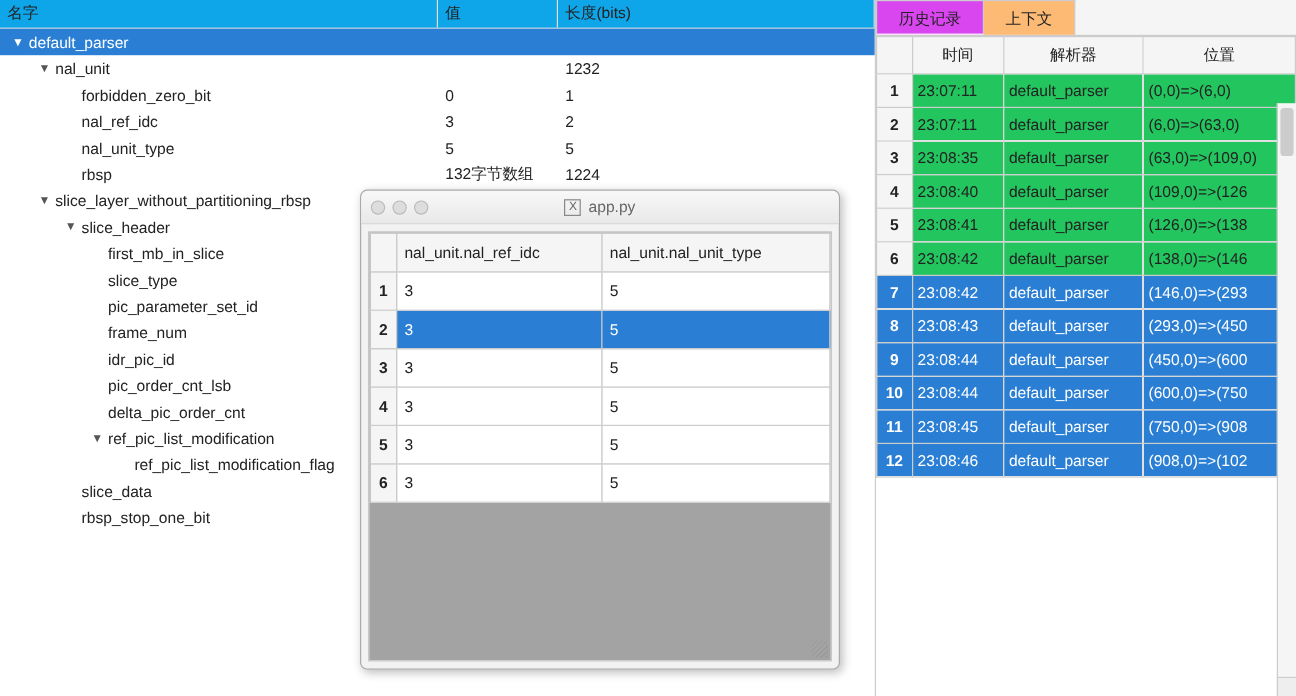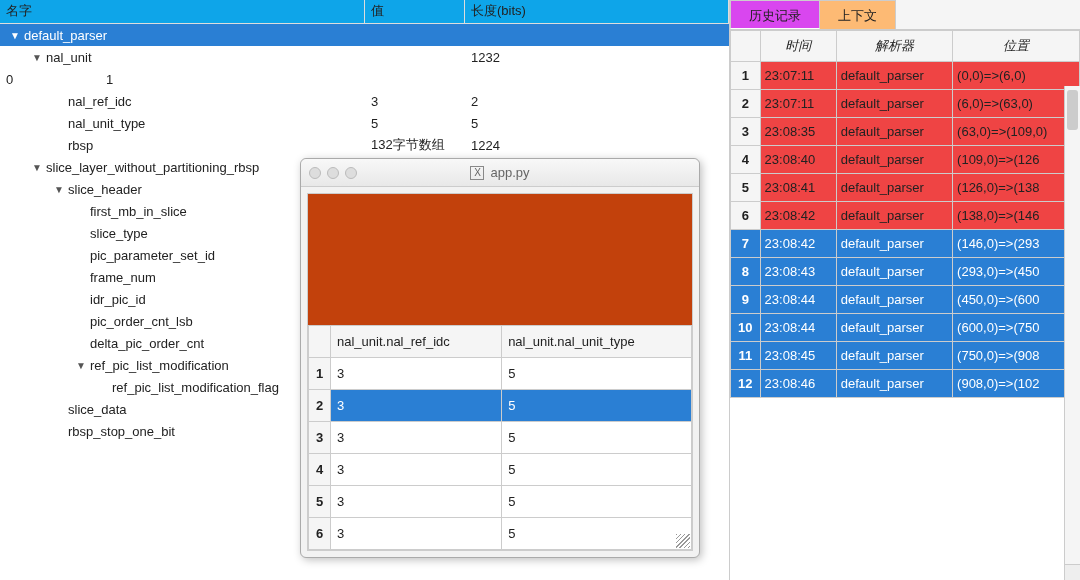--- a/index.html
+++ b/index.html
@@ -110,27 +110,26 @@
       border-collapse: collapse;
       width: 100%;
       font-size: 13px;
     }
     .history-table th, .history-table td {
       border: 1px solid #ccc;
       padding: 6px 4px;
       text-align: left;
       white-space: nowrap;
       overflow: hidden;
-      background: #ef4444;
+      background: #22c55e;
     }
     .history-table th {
       background: #f5f5f5;
       font-weight: normal;
       text-align: center;
-      font-style: italic;
     }
     .history-table .rownum {
       background: #f5f5f5;
       text-align: center;
       width: 28px;
       font-weight: bold;
     }
     .history-table tr.sel td {
       background: #2a7fd4;
       color: #fff;
@@ -186,27 +185,26 @@
       display: inline-block;
       width: 14px; height: 14px;
       border: 1px solid #888;
       font-size: 10px;
       text-align: center;
       line-height: 12px;
       color: #666;
     }
     .popup-body {
       flex: 1;
-      background: #c2410c;
+      background: #a3a3a3;
       margin: 6px;
       border: 1px solid #ccc;
       display: flex;
       flex-direction: column;
       position: relative;
-      justify-content: flex-end;
     }
     .popup-table {
       border-collapse: collapse;
       width: 100%;
       font-size: 13px;
     }
     .popup-table th, .popup-table td {
       border: 1px solid #ccc;
       padding: 8px 6px;
       text-align: left;
@@ -289,20 +287,25 @@
         <div class="tree-row">
           <div class="c-name">
             <span class="tree-indent" style="width: 30px;"></span>
             <span class="tree-toggle">▼</span>
             <span class="tree-label">nal_unit</span>
           </div>
           <div class="c-val"></div>
           <div class="c-len">1232</div>
         </div>
         <div class="tree-row">
+          <div class="c-name">
+            <span class="tree-indent" style="width: 52px;"></span>
+            <span class="tree-toggle"></span>
+            <span class="tree-label">forbidden_zero_bit</span>
+          </div>
           <div class="c-val">0</div>
           <div class="c-len">1</div>
         </div>
         <div class="tree-row">
           <div class="c-name">
             <span class="tree-indent" style="width: 52px;"></span>
             <span class="tree-toggle"></span>
             <span class="tree-label">nal_ref_idc</span>
           </div>
           <div class="c-val">3</div>

